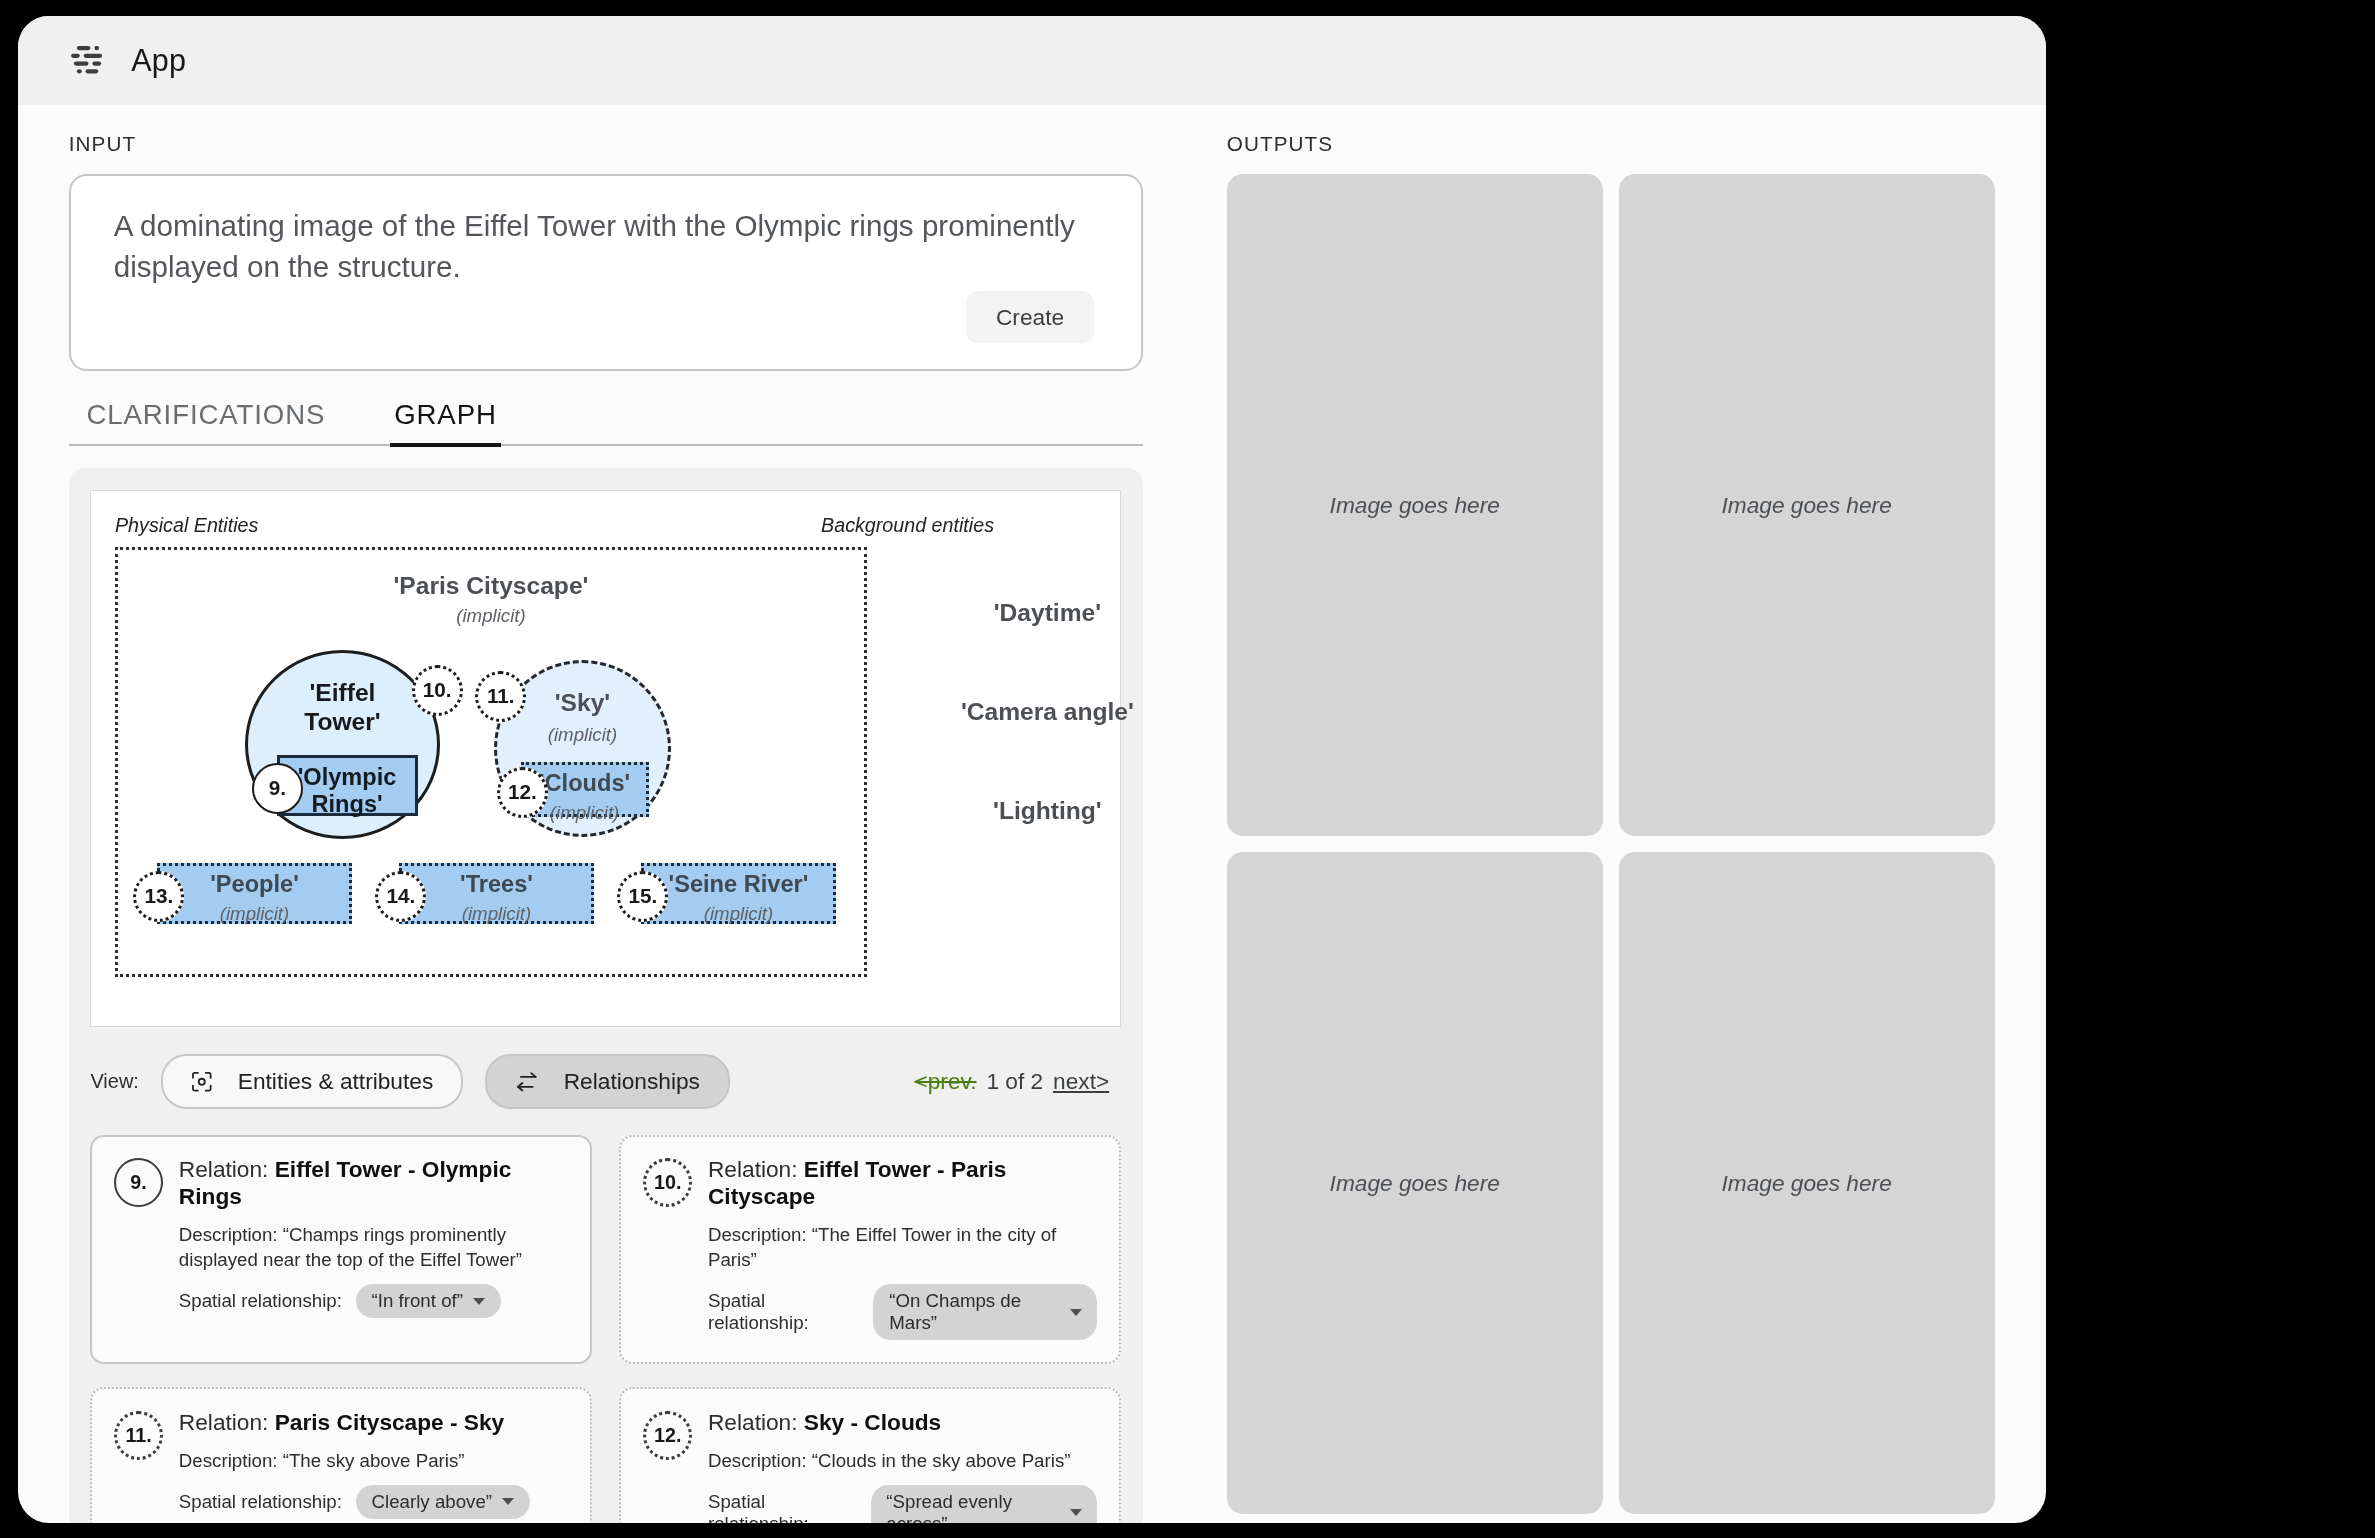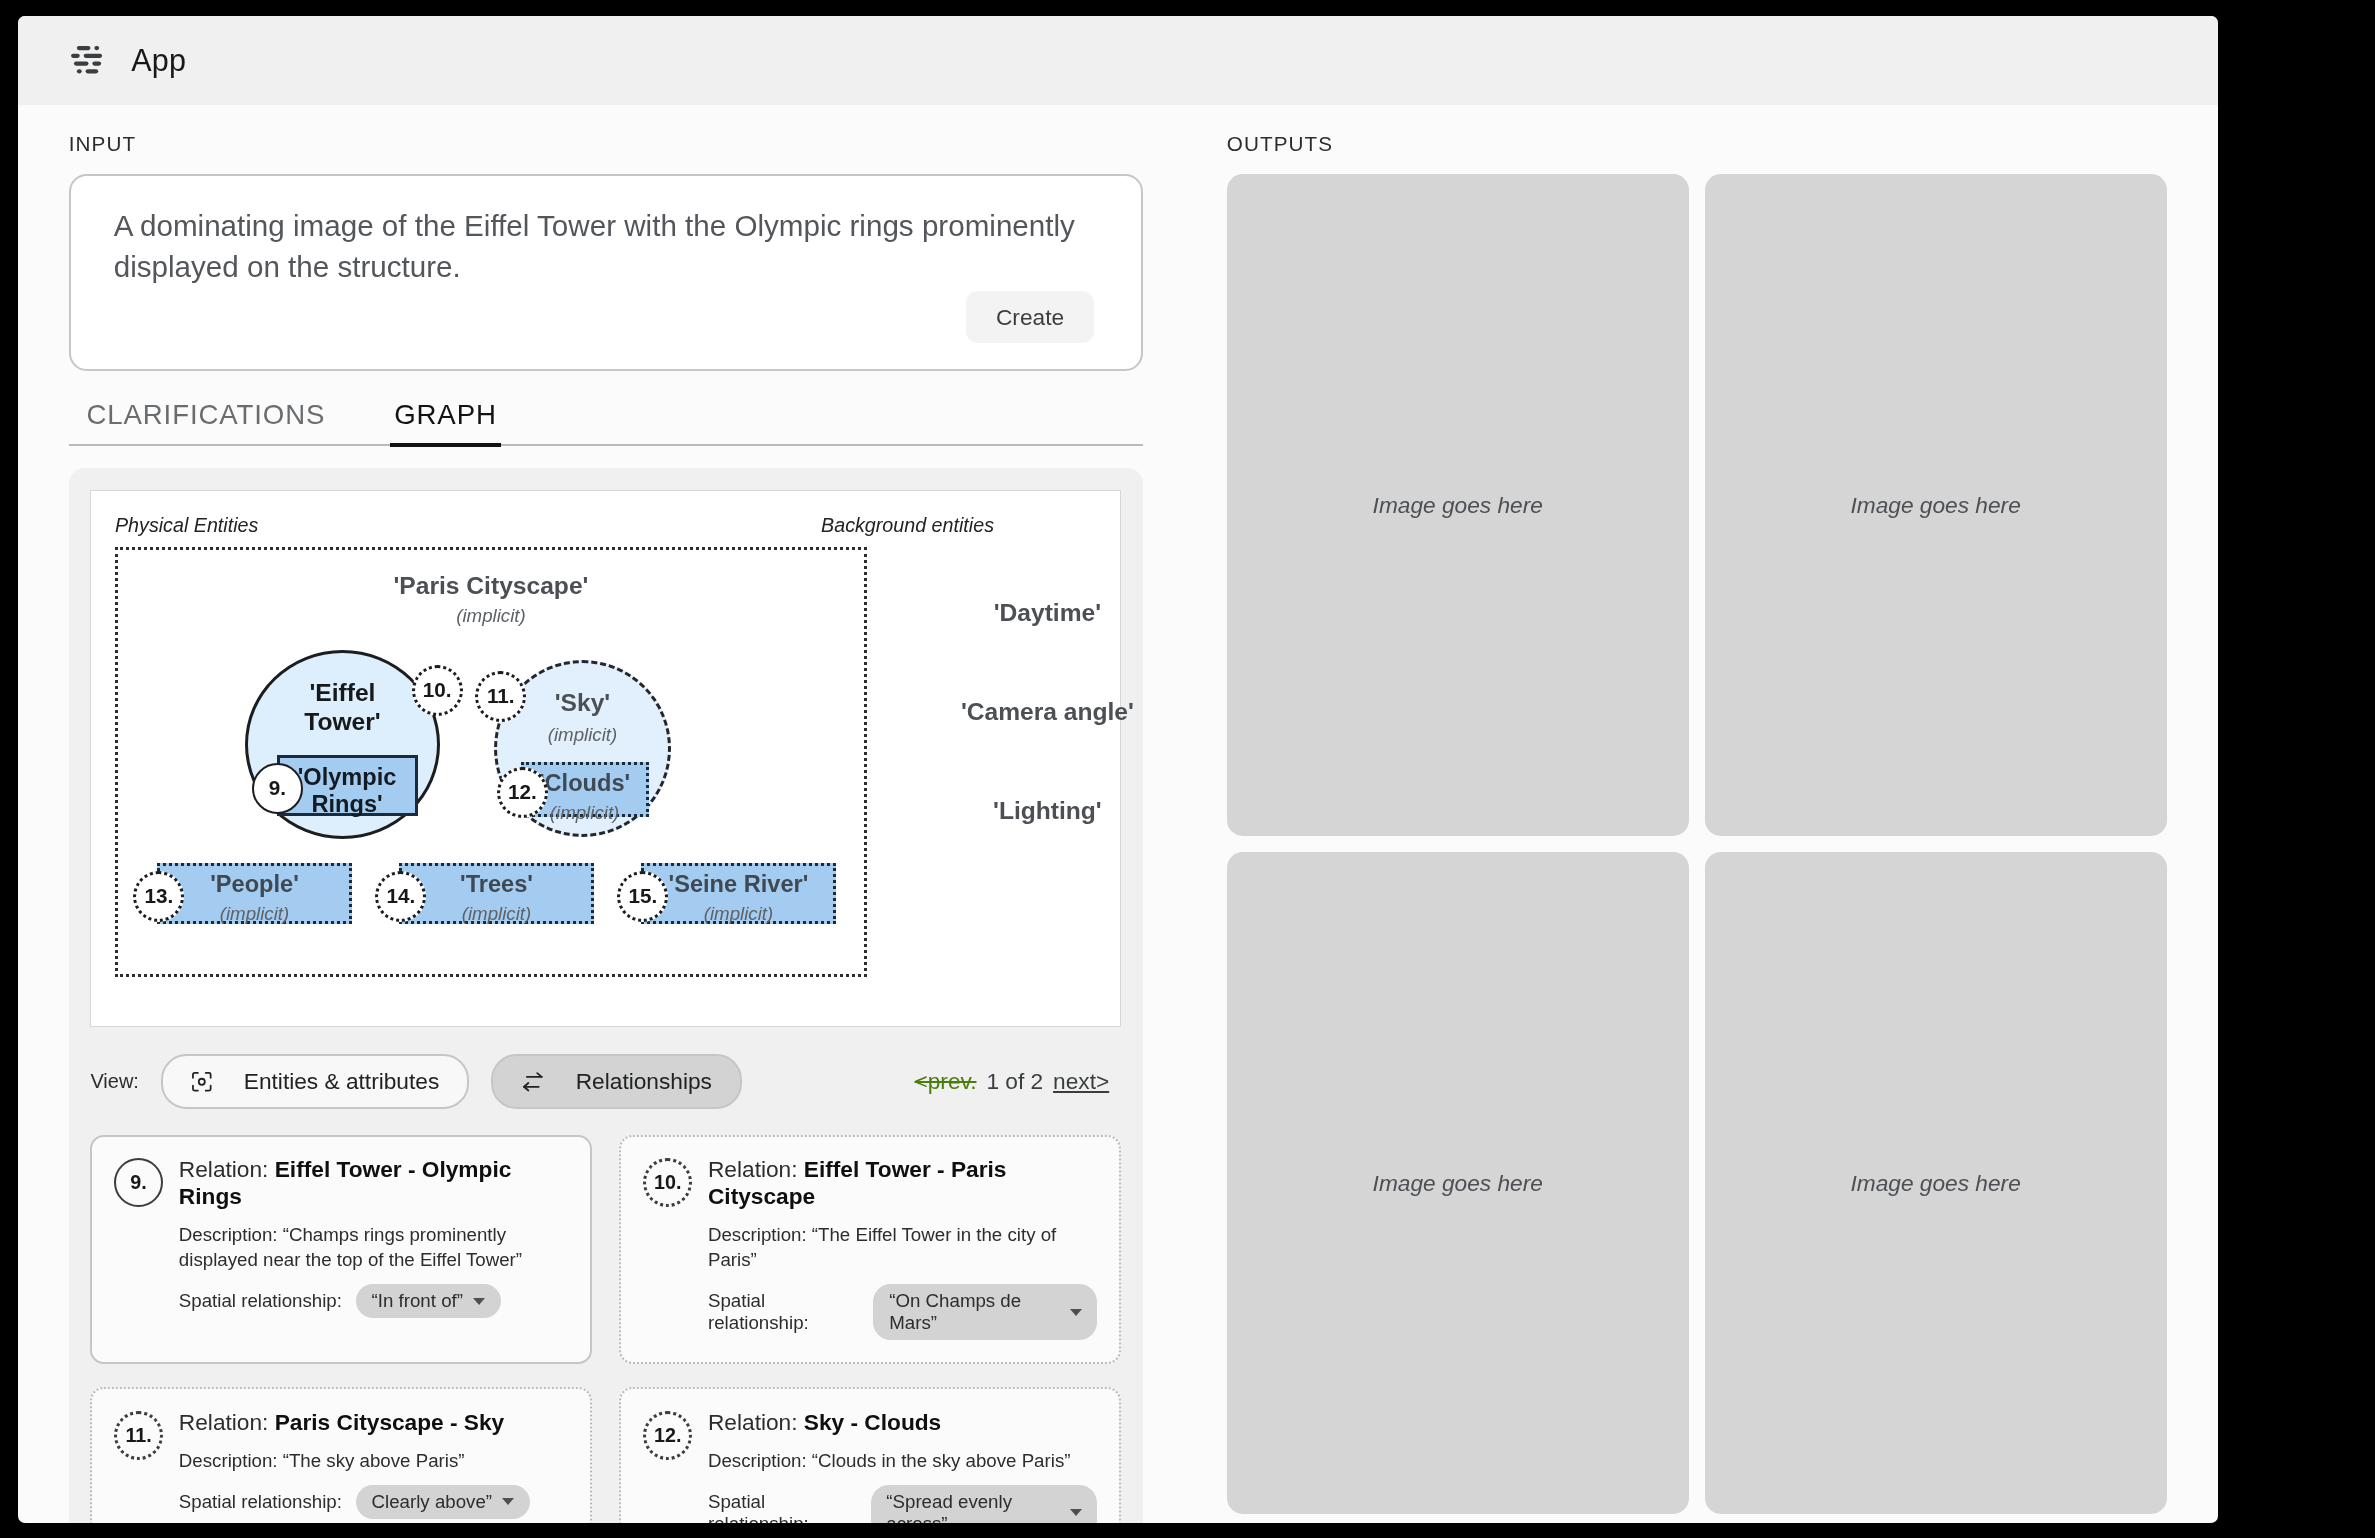--- a/index.html
+++ b/index.html
@@ -5,23 +5,23 @@
   * { box-sizing: border-box; margin: 0; padding: 0; }
   html, body {
     width: 2375px; height: 1539px;
     background: #000000;
     font-family: "Liberation Sans", sans-serif;
     overflow: hidden;
   }
   .window {
     position: absolute;
     left: 17.7px; top: 15.8px;
-    width: 2200px; height: 1507px;
+    width: 2028px; height: 1507px;
     background: #fafbfa;
-    border-radius: 7px;
+    border-radius: 31px;
     overflow: hidden;
   }
   
   .titlebar {
     height: 89px;
     background: #eff0ef;
     display: flex; align-items: center;
     padding-left: 53px;
     gap: 25.6px;
   }
@@ -230,21 +230,21 @@
   .badge.dotted { border: 3px dotted #1b1d1f; }
 
   
   .view-bar {
     display: flex; align-items: center;
     margin-top: 27.6px;
     gap: 21.7px;
   }
   .view-word { font-size: 20px; color: #2b2d2f; }
   .pill {
-    display: flex; align-items: center; gap: 30px;
+    display: flex; align-items: center; gap: 24px;
     border: 2px solid #c5c7c6;
     border-radius: 25.6px;
     padding: 11.8px 27.6px;
     font-size: 22.7px;
     color: #202224;
     background: #f8f8f8;
     cursor: pointer;
   }
   .pill.selected { background: #d2d3d2; }
   .pager {

